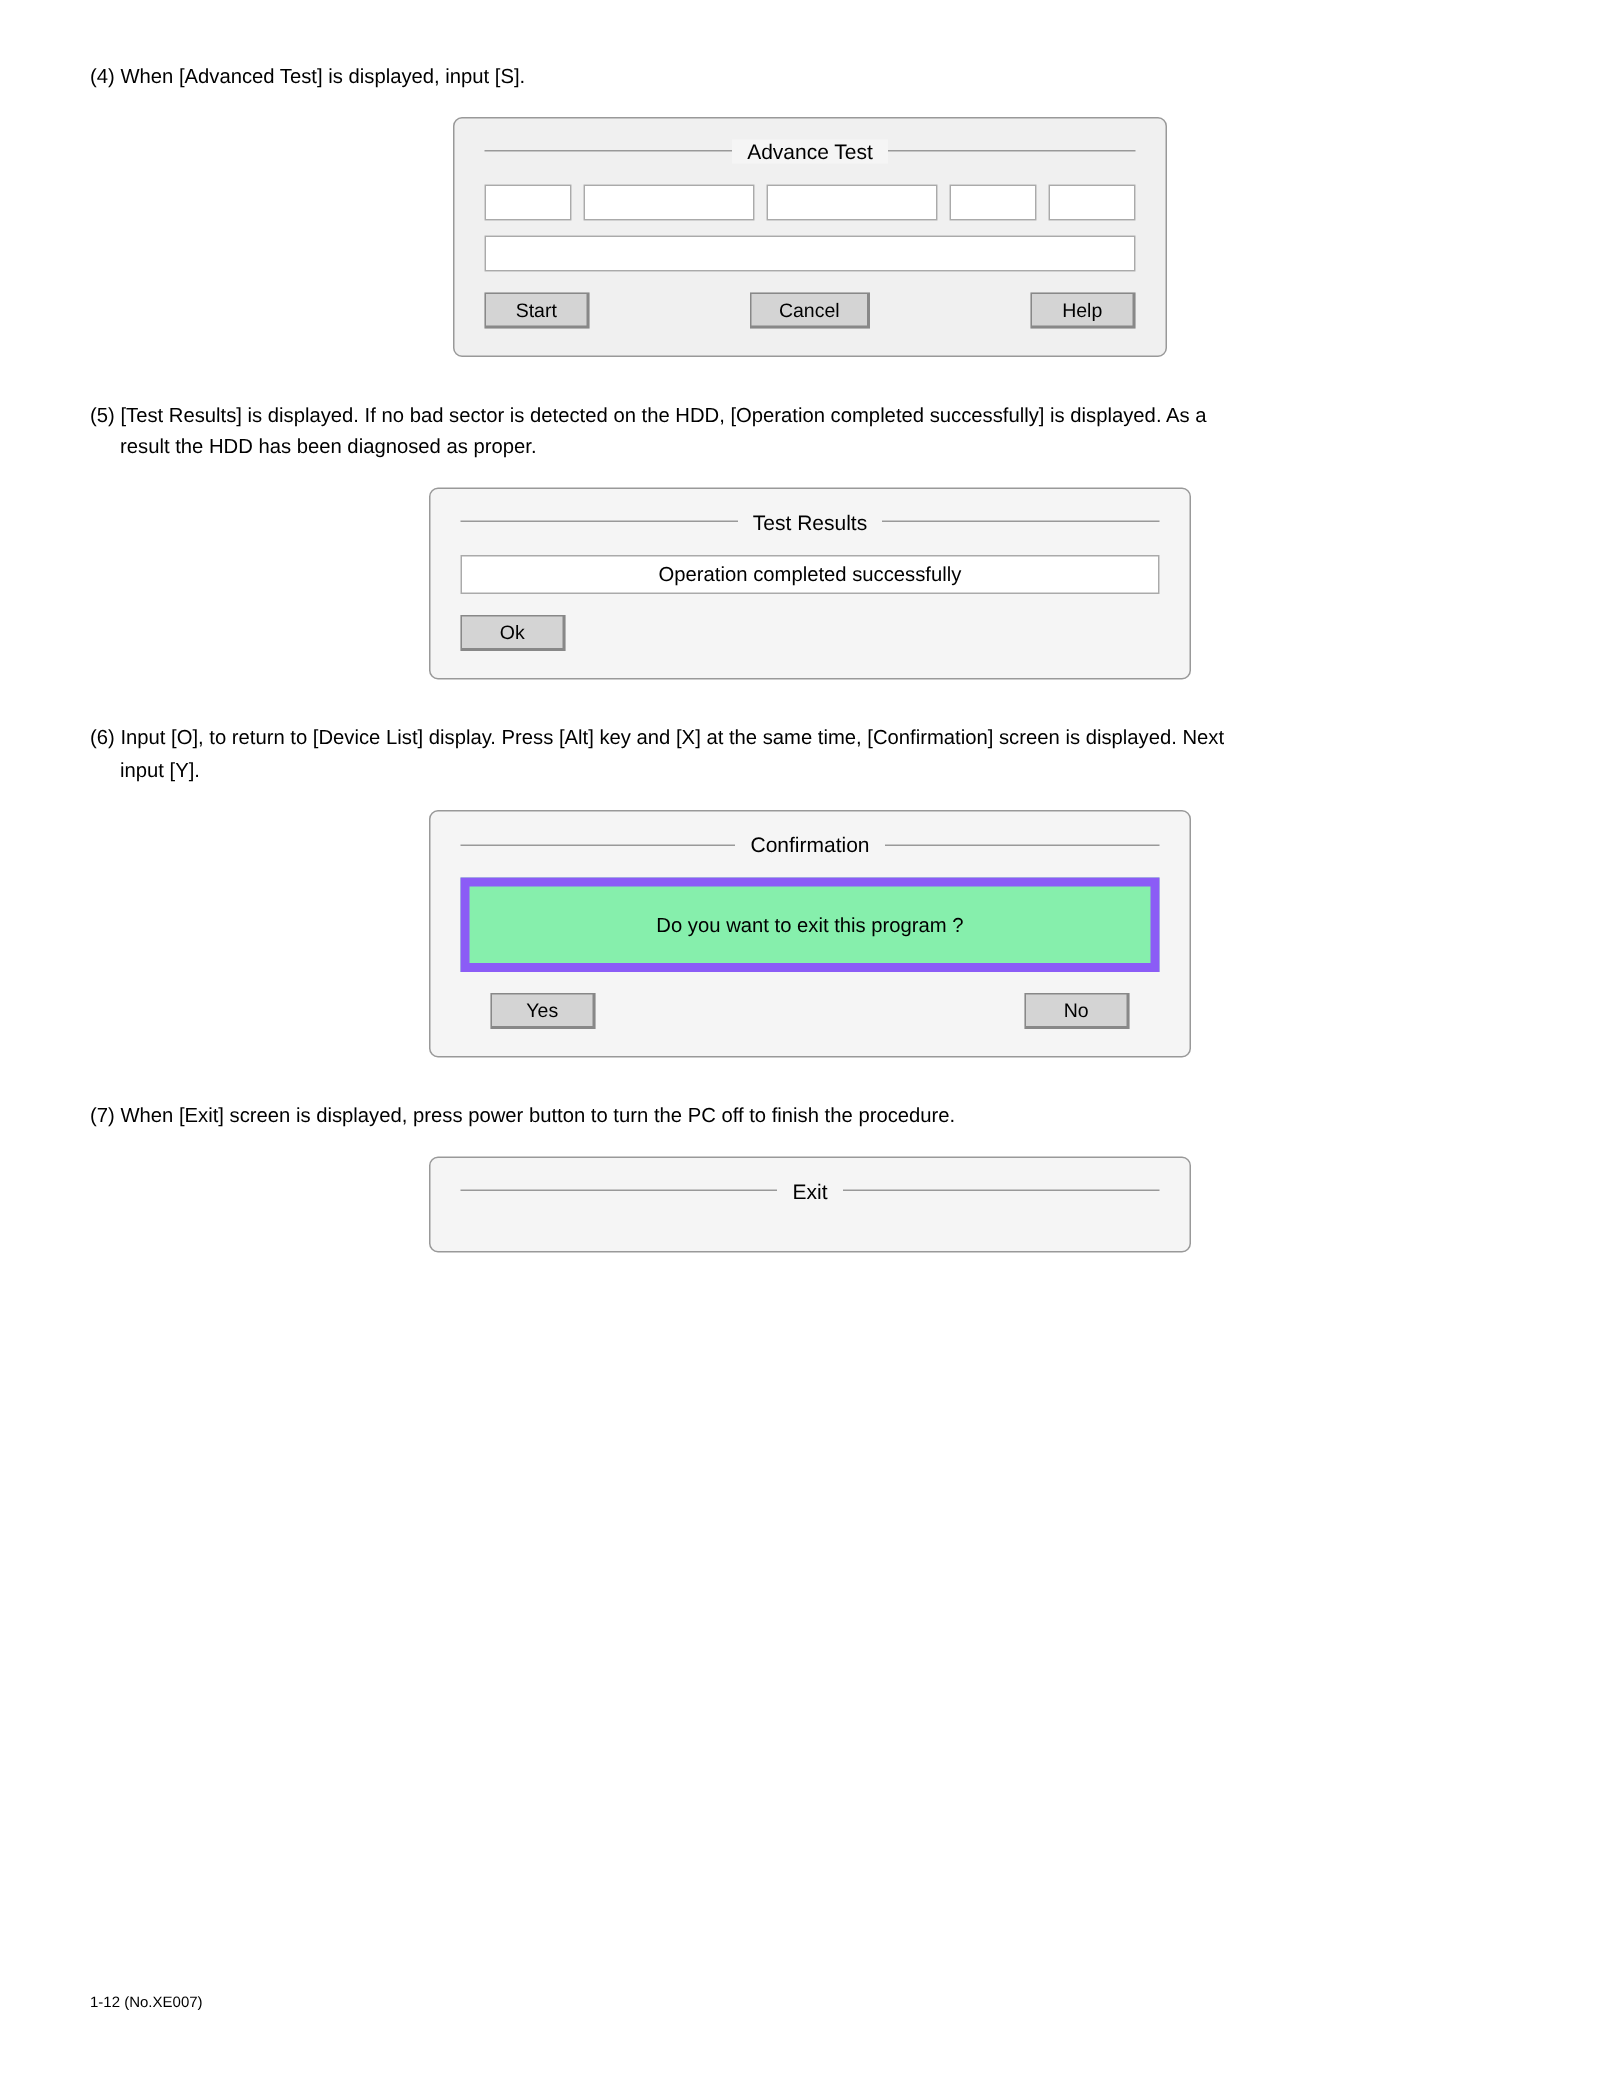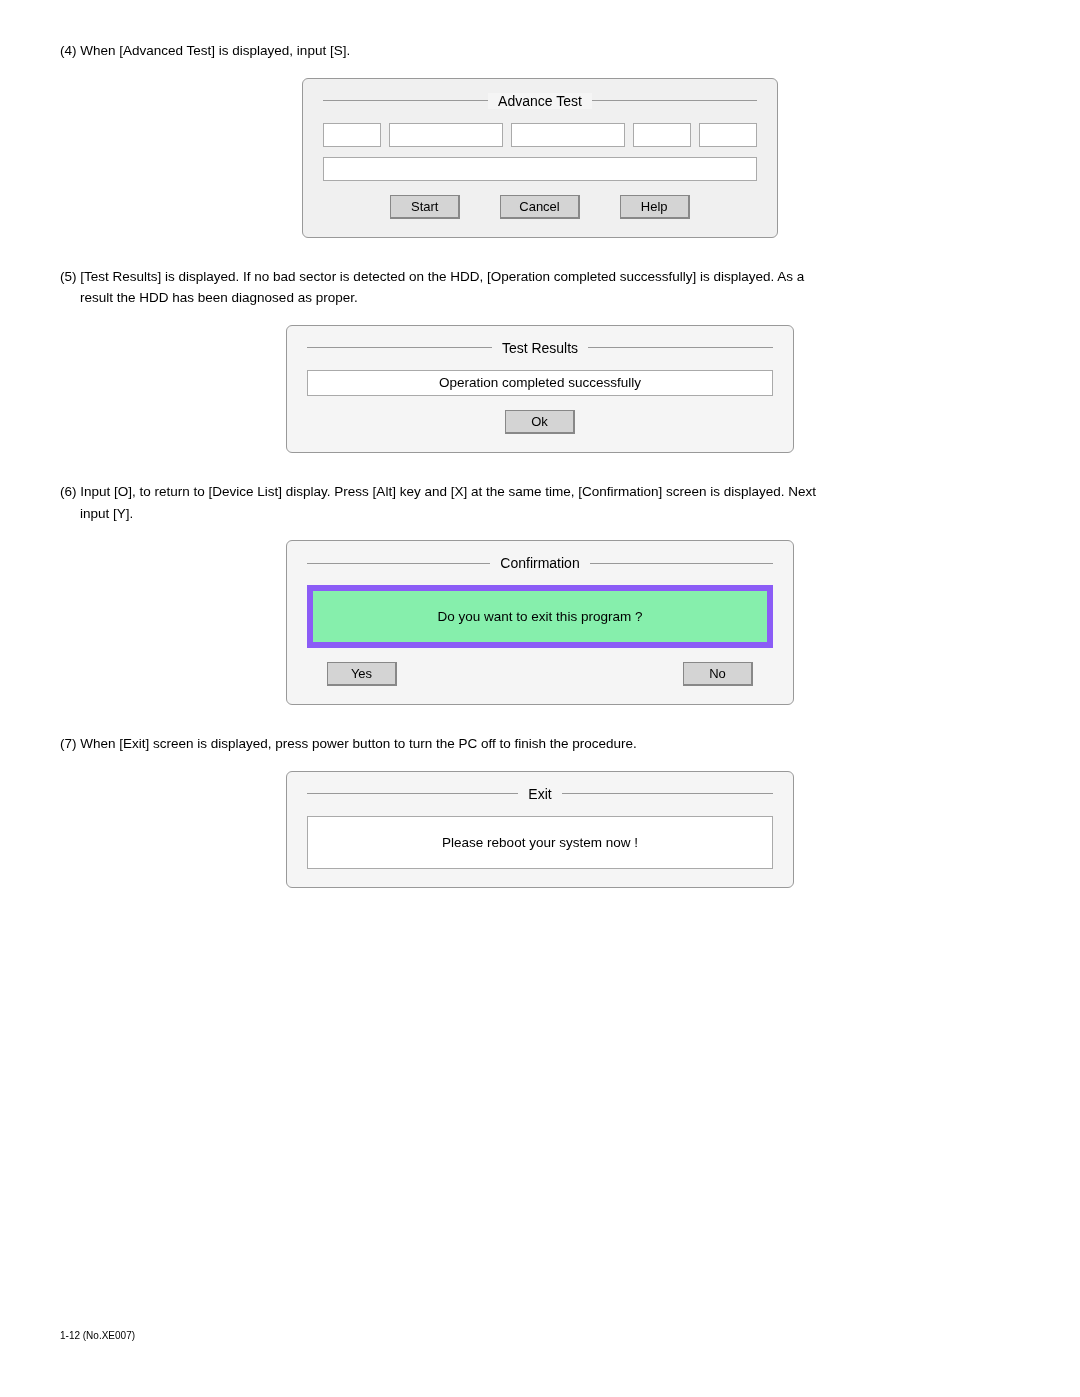--- a/index.html
+++ b/index.html
@@ -84,22 +84,22 @@
     .wide-input {
       height: 24px;
       border: 1px solid #aaa;
       background: #fff;
       width: 100%;
       margin-bottom: 14px;
     }
 
     .btn-row {
       display: flex;
-      justify-content: center;
-      gap: 40px;
+      justify-content: space-between;
+      gap: 26px;
     }
 
     .btn-row-spaced {
       display: flex;
       justify-content: space-between;
       padding: 0 20px;
     }
 
     .dialog-btn {
       background: #d4d4d4;
@@ -215,19 +215,16 @@
   </div>
 </div>
 
 <p class="step-text">(7) When [Exit] screen is displayed, press power button to turn the PC off to finish the procedure.</p>
 
 <div class="dialog-wrapper">
   <div class="dialog-box">
     <div class="dialog-title-line">
       <span class="dialog-title-text">Exit</span>
     </div>
-    <div class="exit-inner">
-      <div>Please reboot your system now !</div>
-    </div>
   </div>
 </div>
 
 <div class="footer-text">1-12 (No.XE007)</div>
 
 </body></html>

